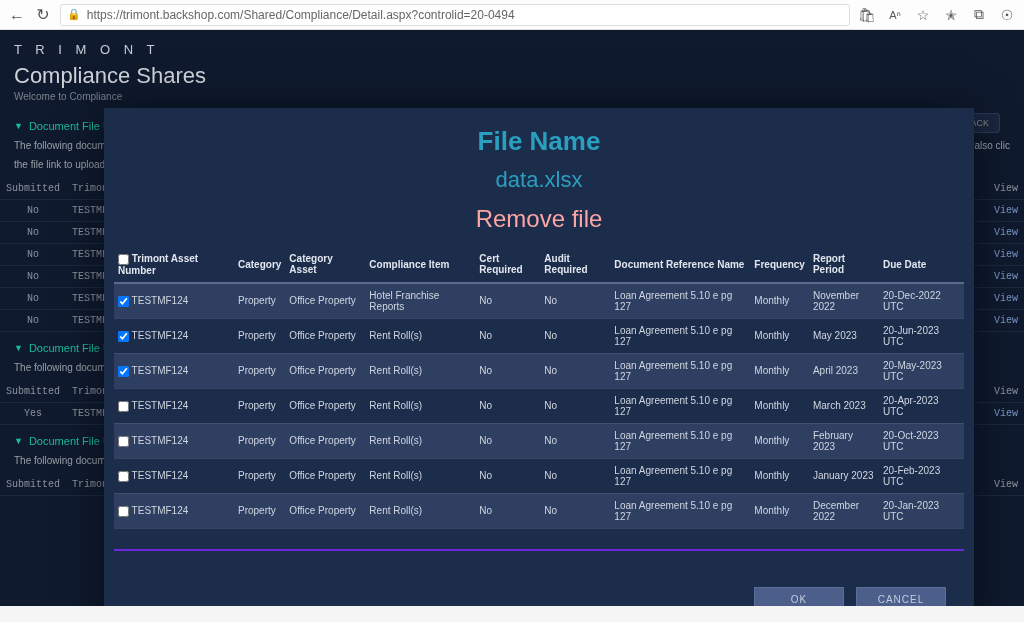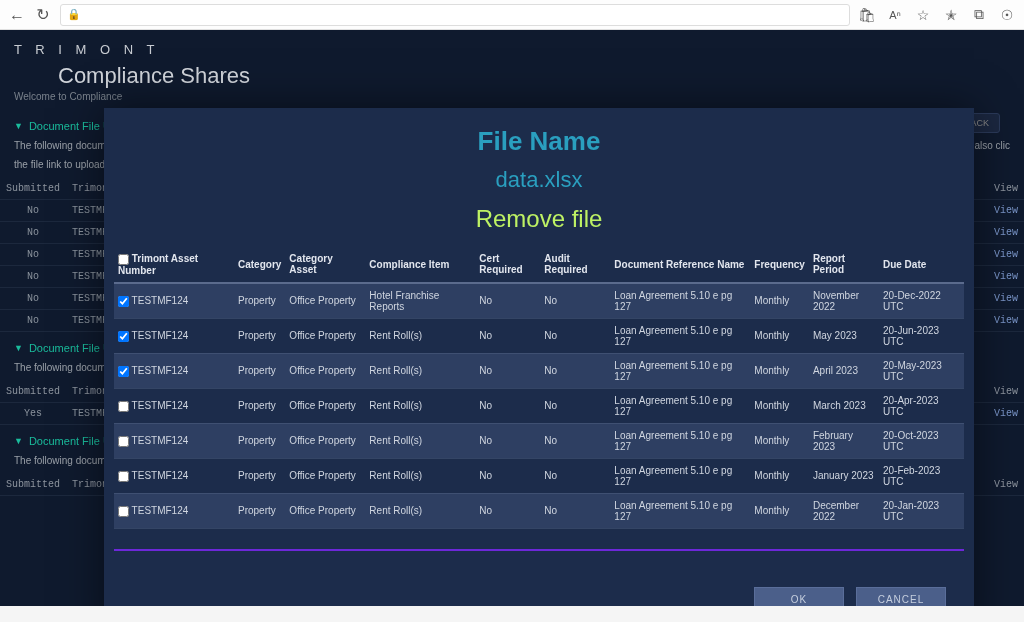--- a/index.html
+++ b/index.html
@@ -49,21 +49,20 @@
     font-size: 13px;
     letter-spacing: 5px;
     color: #c8ccd2;
     font-weight: 400;
   }
   .page-title {
     padding: 2px 14px 0;
     font-size: 22px;
     color: #cfd3d9;
     font-weight: 400;
-    margin-left: 44px;
   }
   .welcome {
     padding: 2px 14px 8px;
     font-size: 10px;
     color: #7a828c;
   }
   .sect-head {
     padding: 10px 14px 4px;
     font-size: 11px;
     color: #1abc9c;
@@ -107,21 +106,21 @@
   }
   .modal-head-file {
     text-align:center;
     font-size: 22px;
     color: #2a9fbf;
     padding-top: 10px;
   }
   .modal-remove {
     text-align:center;
     font-size: 24px;
-    color: #bef264;
+    color: #fca5a5;
     padding-top: 12px;
     padding-bottom: 14px;
   }
   .modal-table-wrap {
     padding: 0 10px;
   }
   .modal-table {
     width: 100%;
     border-collapse: collapse;
     font-size: 10px;
@@ -161,20 +160,21 @@
   }
 </style>
 </head>
 <body>
 
 <div class="browser-bar">
   <div class="icon-btn">←</div>
   <div class="icon-btn">↻</div>
   <div class="url-bar">
     <span class="lock">🔒</span>
+    <span>https://trimont.backshop.com/Shared/Compliance/Detail.aspx?controlid=20-0494</span>
   </div>
   <div class="right-icons">
     <span class="icon-btn">🛍</span>
     <span class="icon-btn" style="font-size:11px;">Aⁿ</span>
     <span class="icon-btn">☆</span>
     <span class="icon-btn">✭</span>
     <span class="icon-btn">⧉</span>
     <span class="icon-btn">☉</span>
   </div>
 </div>

